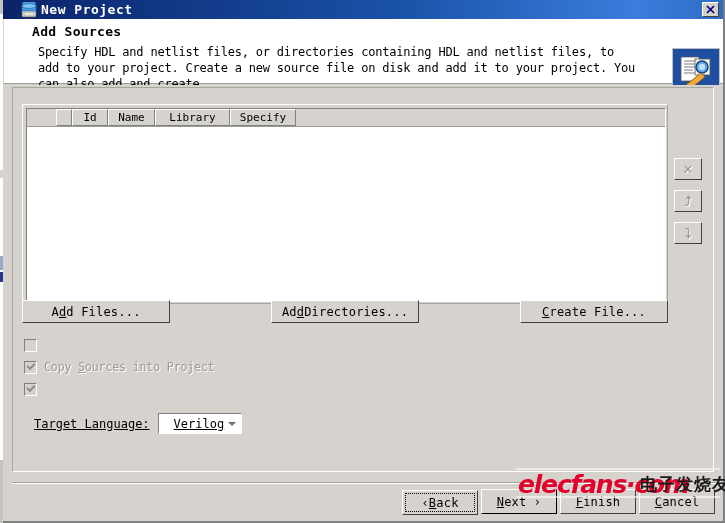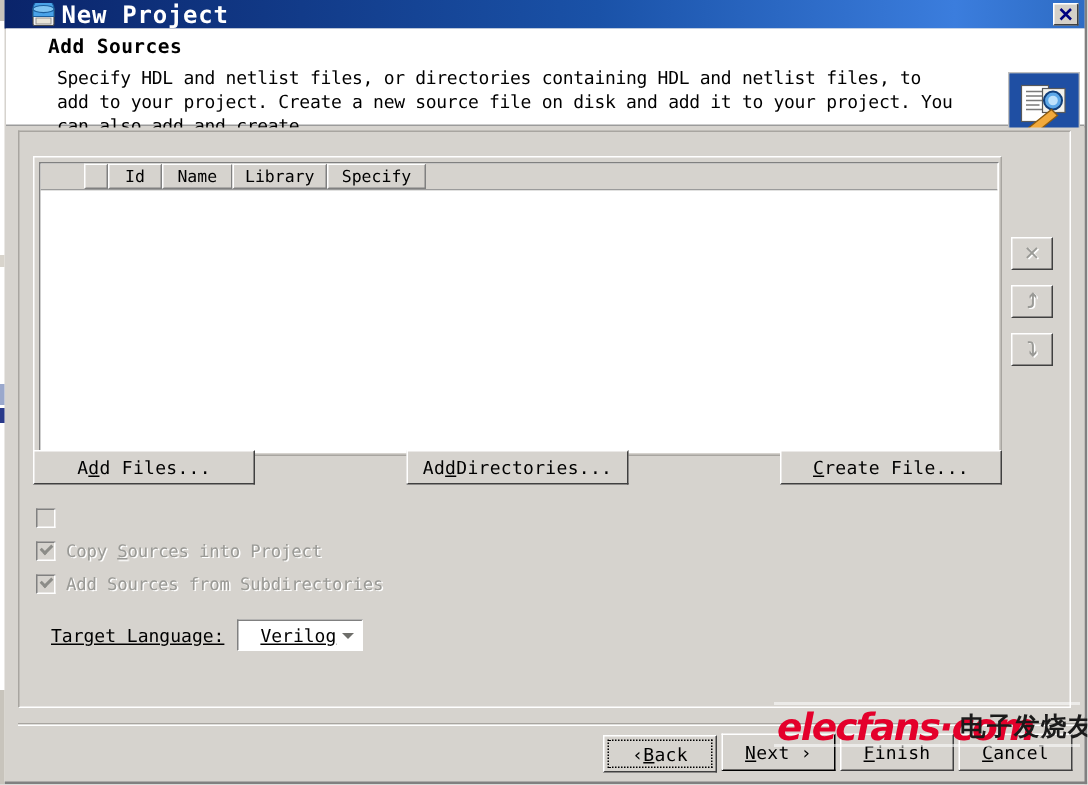--- a/index.html
+++ b/index.html
@@ -44,21 +44,21 @@
   .title-icon {
     width: 16px; height: 16px;
     margin-left: 18px;
     margin-right: 4px;
     flex: 0 0 auto;
     position: relative;
   }
   .title-text {
     color: #ffffff;
     font-family: "DejaVu Sans Mono", monospace;
-    font-size: 16px;
+    font-size: 13px;
     font-weight: bold;
     letter-spacing: 0.5px;
     white-space: nowrap;
     text-align: center;
   }
   .title-spacer { flex: 1 1 auto; }
   .close-btn {
     width: 17px; height: 15px;
     margin-right: 4px;
     background: #d4d0c8;
@@ -450,21 +450,21 @@
 
   <div class="content">
     <div class="inset-panel"></div>
 
     <div class="list-wrap">
       <div class="list-inner">
         <div class="list-header">
           <div class="hdr-cell hdr-corner"></div>
           <div class="hdr-cell" style="width:36px">Id</div>
           <div class="hdr-cell" style="width:47px">Name</div>
-          <div class="hdr-cell" style="width:63px">Library</div>
+          <div class="hdr-cell" style="width:75px">Library</div>
           <div class="hdr-cell" style="width:66px">Specify</div>
         </div>
         <div class="list-body"></div>
       </div>
     </div>
 
     <div class="side-tools">
       <div class="tool-btn">
         <span class="glyph">✕</span>
       </div>
@@ -496,21 +496,20 @@
 
     <div class="check-row" style="top:252px">
       <div class="cb"></div>
     </div>
     <div class="check-row" style="top:274px">
       <div class="cb checked"></div>
       <span class="cb-label"><span>Copy </span><span class="acc">S</span><span>ources into Project</span></span>
     </div>
     <div class="check-row" style="top:296px">
       <div class="cb checked"></div>
-      <span class="cb-label"><span>Add Sources from Subdirectories</span><span class="acc"></span><span></span></span>
     </div>
 
     <div class="tl-row" style="top:328px">
       <span class="tl-label">Target Language:</span>
       <div class="combo">
         <span class="combo-text">Verilog</span>
         <span class="combo-arrow"></span>
       </div>
     </div>
   </div>

